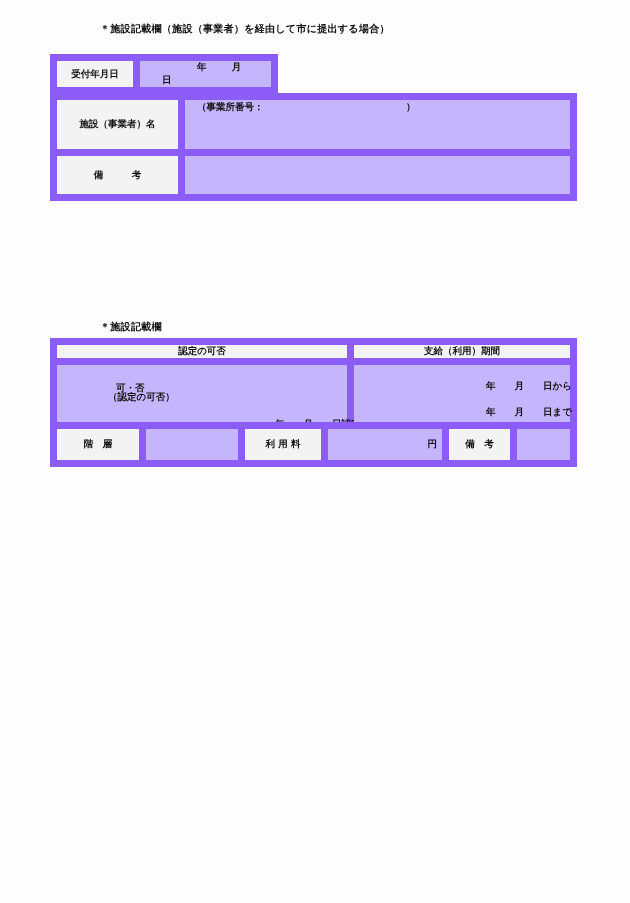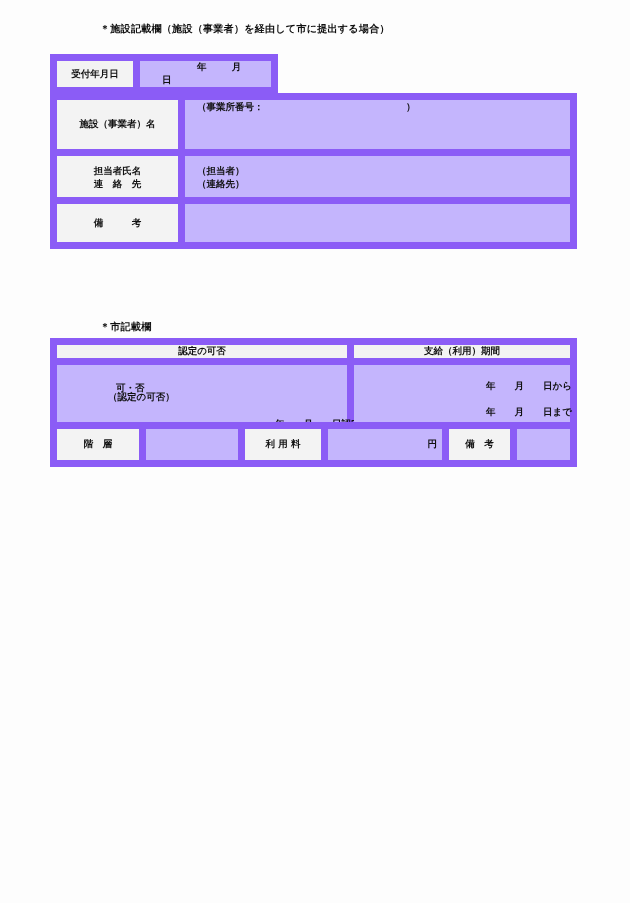--- a/index.html
+++ b/index.html
@@ -28,38 +28,28 @@
   </tr>
 </tbody>
   </table>
 
 <table style="left:50px;top:93px;width:527px;">
   <tbody>
       <tr style="height:56px;">
     <td class="lbl" style="width:121px;">施設（事業者）名</td>
     <td class="val" style="vertical-align:top;padding:1px 0 0 12px;"><span>（事業所番号：　　　　　　　　　　　　　　　）</span></td>
   </tr>
-  <tr style="height:48px;">
-    <td class="lbl" style="line-height:13px;">
-      <div>担当者氏名</div>
-      <div>連　絡　先</div>
-    </td>
-    <td class="val" style="padding-left:12px;line-height:13px;">
-      <div>（担当者）</div>
-      <div>（連絡先）</div>
-    </td>
-  </tr>
   <tr style="height:45px;">
     <td class="lbl">備　　　考</td>
     <td class="val"></td>
   </tr>
 </tbody>
   </table>
 
-<div class="abs sec-title" style="left:57px;top:320px;">＊市記載欄</div>
+<div class="abs sec-title" style="left:57px;top:320px;">＊施設記載欄</div>
 
 <table style="left:50px;top:338px;width:527px;">
   <tbody>
       <tr style="height:14px;">
     <td class="lbl" style="width:290px;">認定の可否</td>
     <td class="lbl">支給（利用）期間</td>
   </tr>
   <tr style="height:70px;">
     <td class="val" style="position:relative;">
       <div class="abs" style="left:16px;top:17px;">可・否</div>

